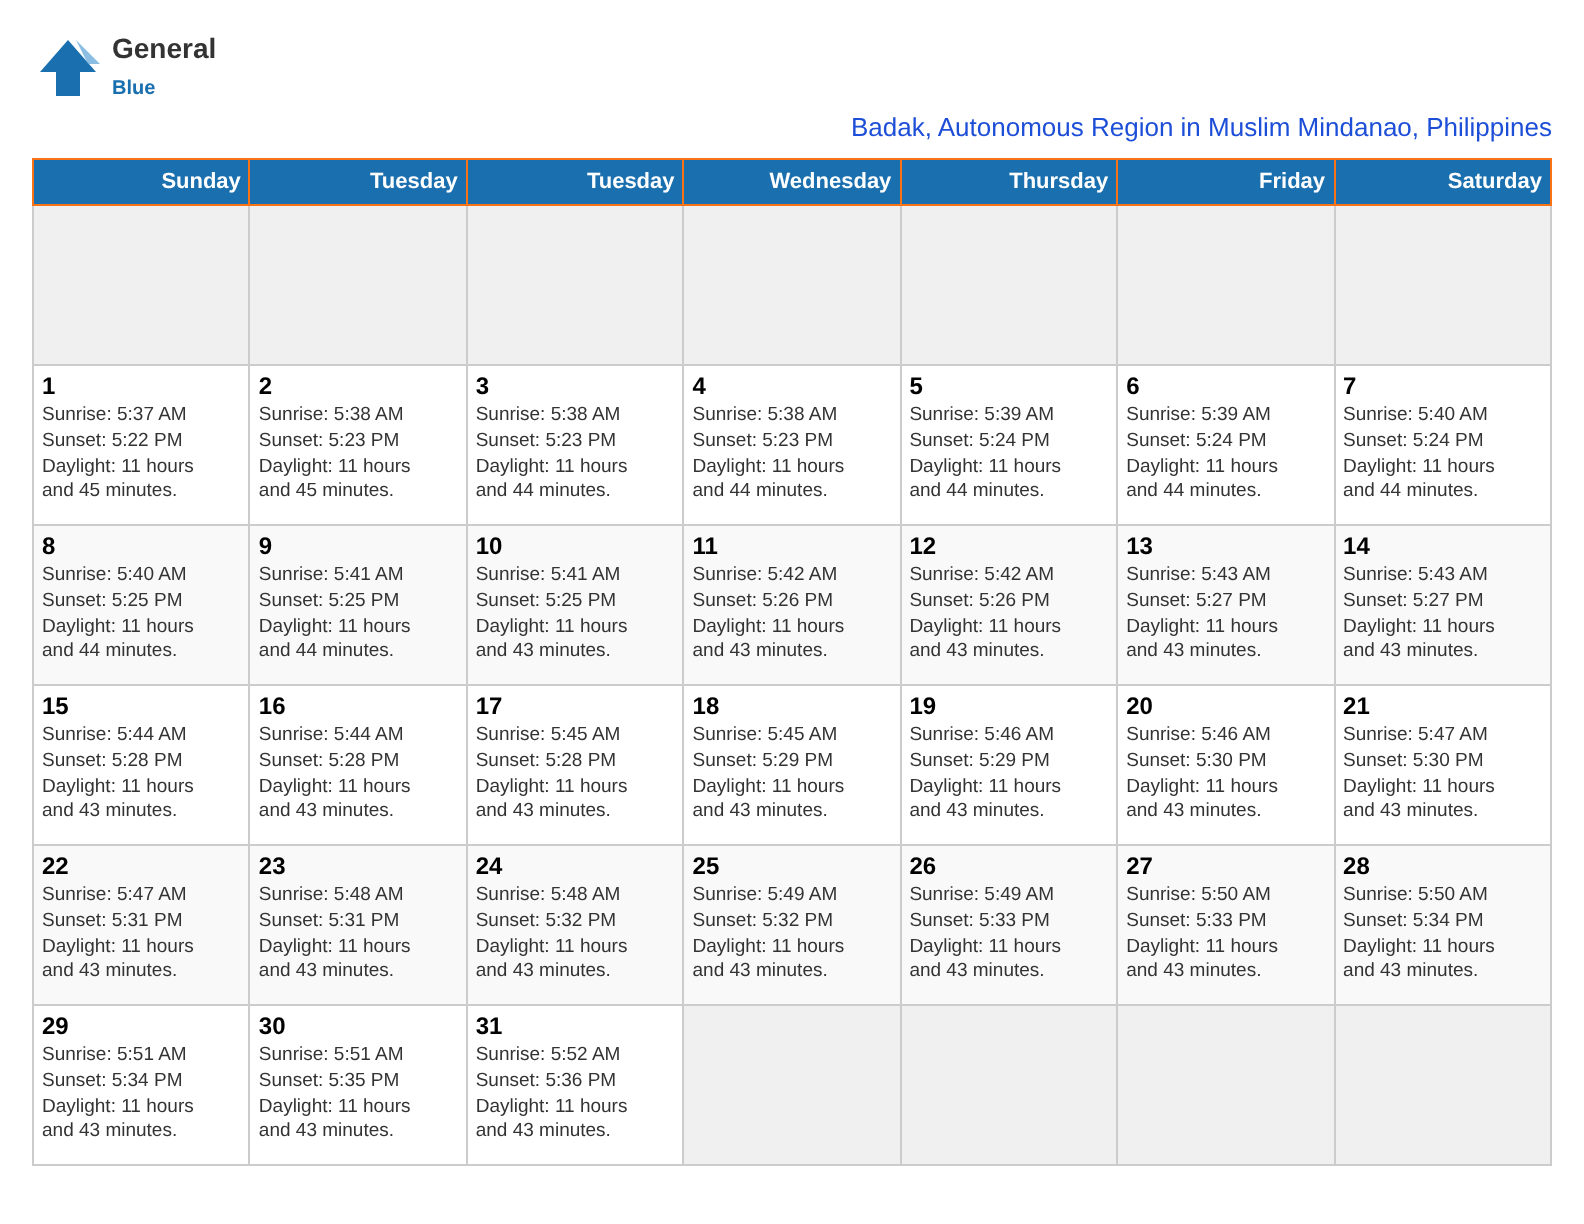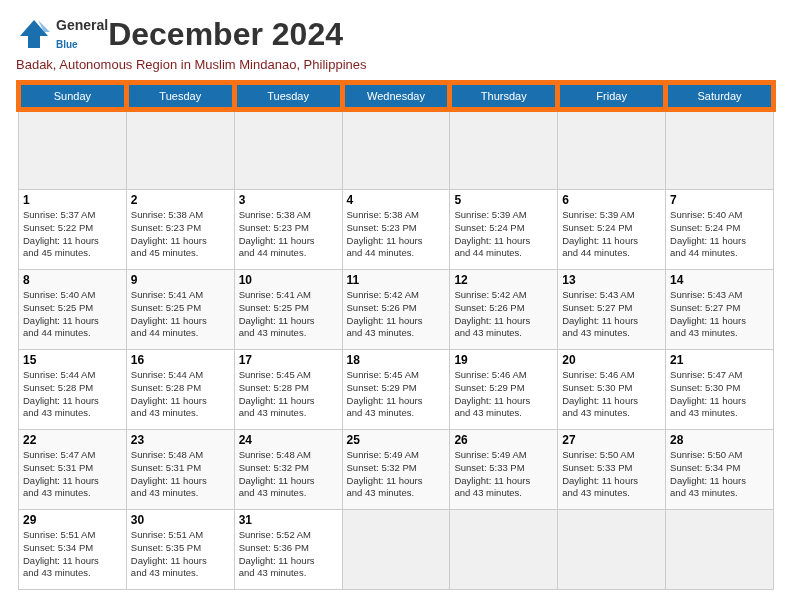--- a/index.html
+++ b/index.html
@@ -23,38 +23,38 @@
     }
     .logo-text-general { font-size: 14px; font-weight: bold; color: #333; }
     .logo-text-blue { font-size: 10px; font-weight: bold; color: #1a6faf; }
     .month-title {
       font-size: 32px;
       font-weight: bold;
       color: #333;
       text-align: right;
     }
     .subtitle {
-      text-align: left;
+      text-align: right;
       font-size: 13px;
-      color: #7f1d1d;
+      color: #1d4ed8;
       margin-bottom: 8px;
     }
     table {
       width: 100%;
       border-collapse: collapse;
       font-size: 10px;
     }
     thead tr th {
       background-color: #1a6faf;
       color: #fff;
-      text-align: center;
+      text-align: right;
       padding: 5px 4px;
       font-size: 11px;
-      font-weight: normal;
-      border: 5px solid #f97316;
+      font-weight: bold;
+      border: 1px solid #f97316;
     }
     tbody tr td {
       vertical-align: top;
       border: 1px solid #ccc;
       padding: 3px 4px;
       min-height: 70px;
       height: 80px;
       background: #fff;
     }
     tbody tr:nth-child(odd) td {
@@ -83,21 +83,20 @@
     <svg width="36" height="36" viewBox="0 0 36 36">
       <rect x="0" y="0" width="36" height="36" fill="white"></rect>
       <polygon points="18,4 32,20 24,20 24,32 12,32 12,20 4,20" fill="#1a6faf"></polygon>
       <polygon points="22,4 34,16 28,16" fill="#5ba3d9" opacity="0.7"></polygon>
     </svg>
     <div>
       <span class="logo-text-general">General</span><br>
       <span class="logo-text-blue">Blue</span>
     </div>
   </div>
-  <div class="month-title">December 2024</div>
 </div>
 
 <div class="subtitle">Badak, Autonomous Region in Muslim Mindanao, Philippines</div>
 
 <table>
   <thead>
     <tr>
       <th>Sunday</th>
       <th>Tuesday</th>
       <th>Tuesday</th>

